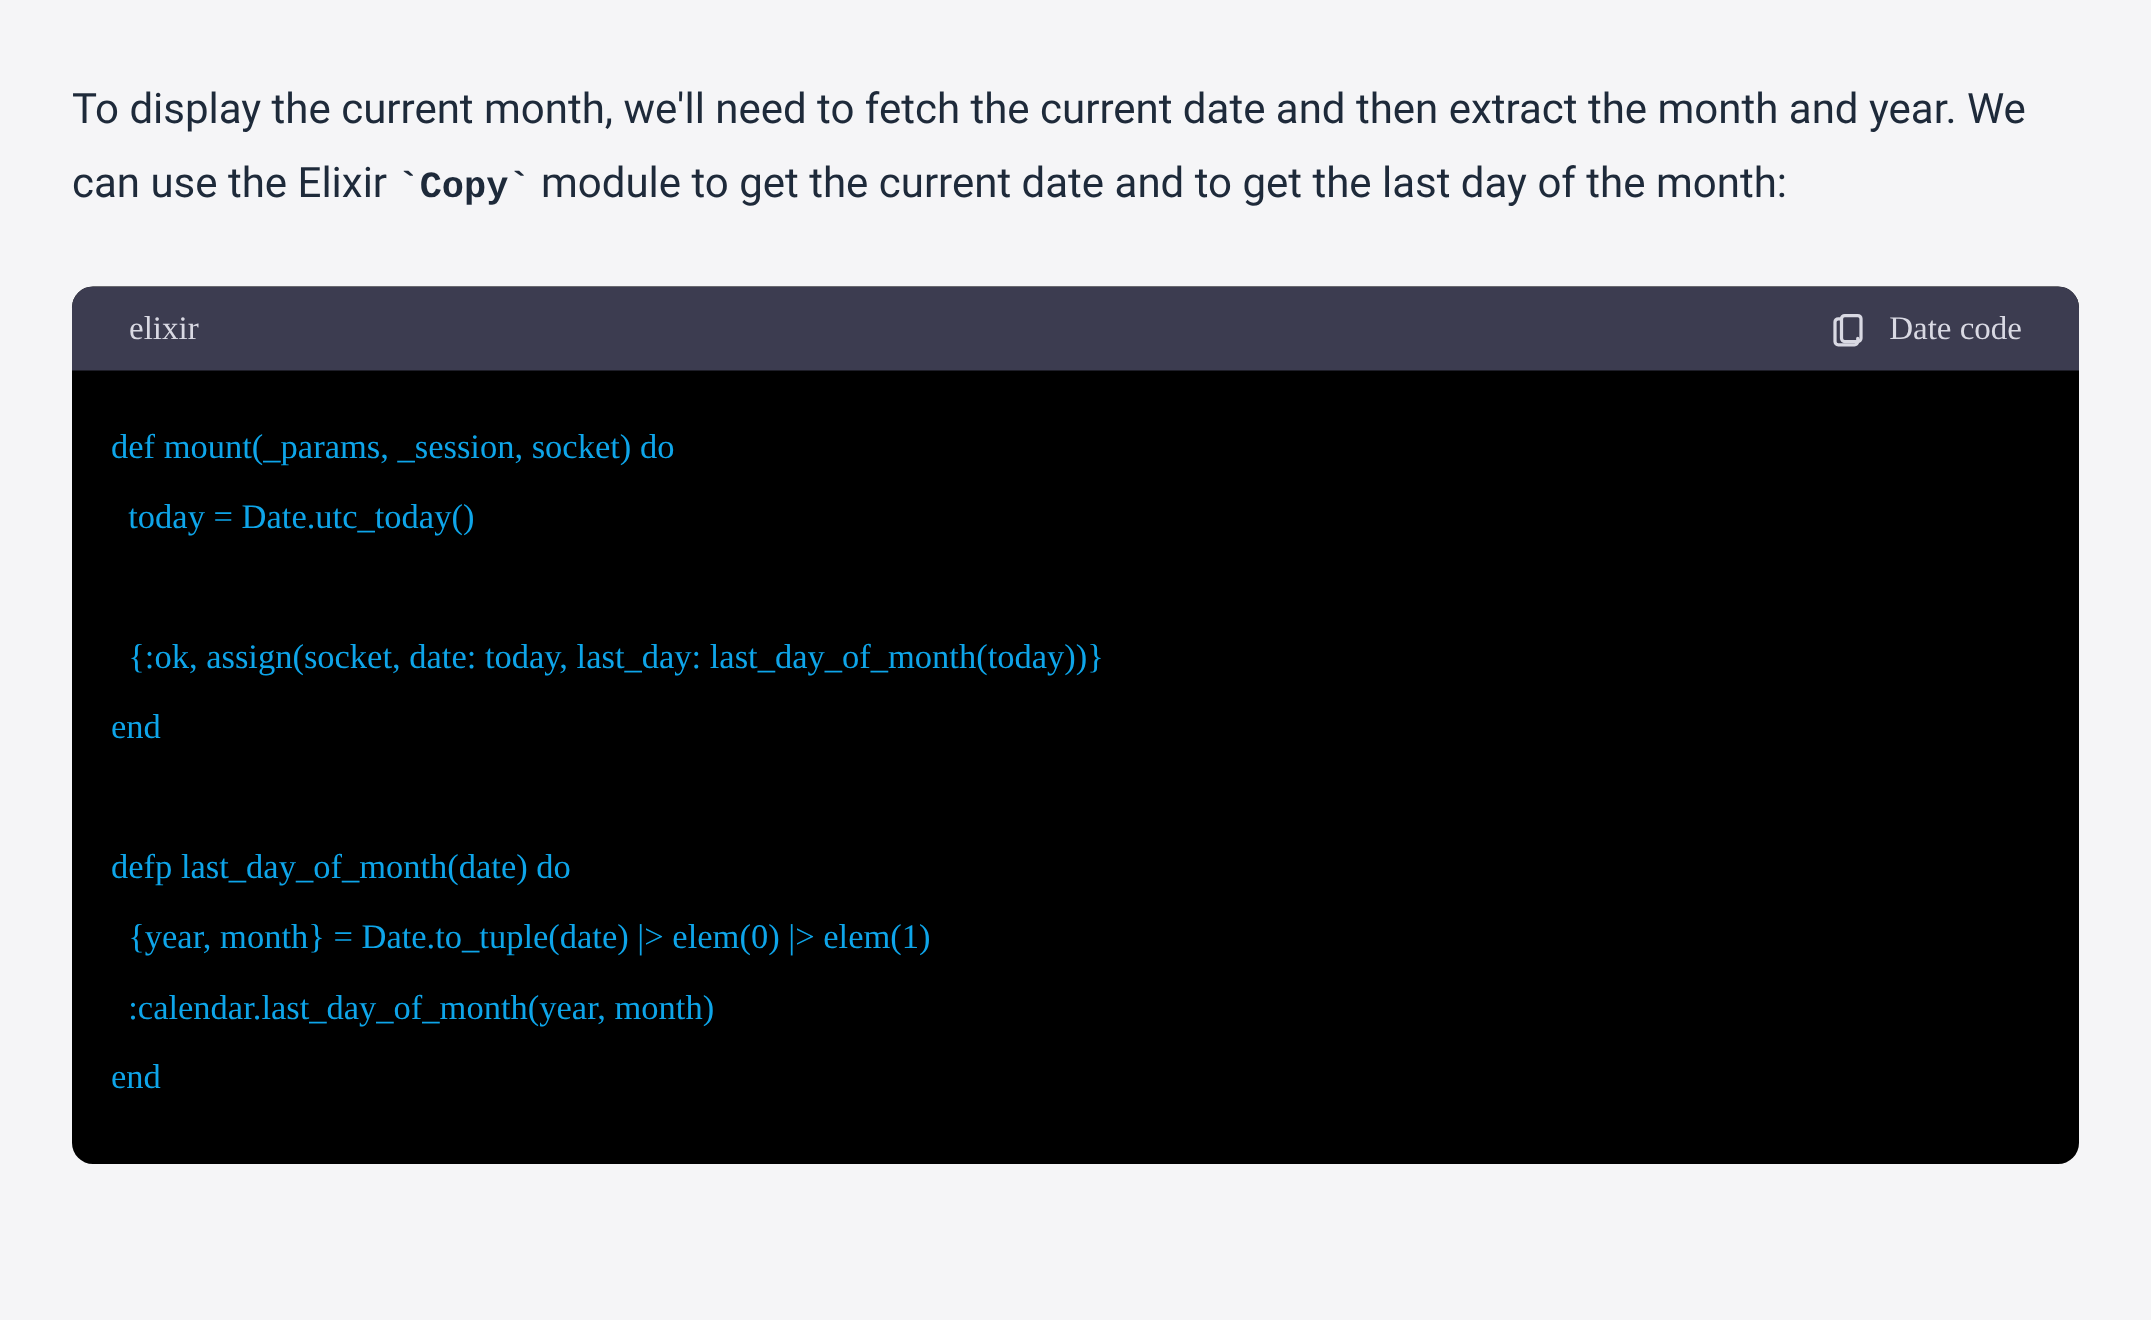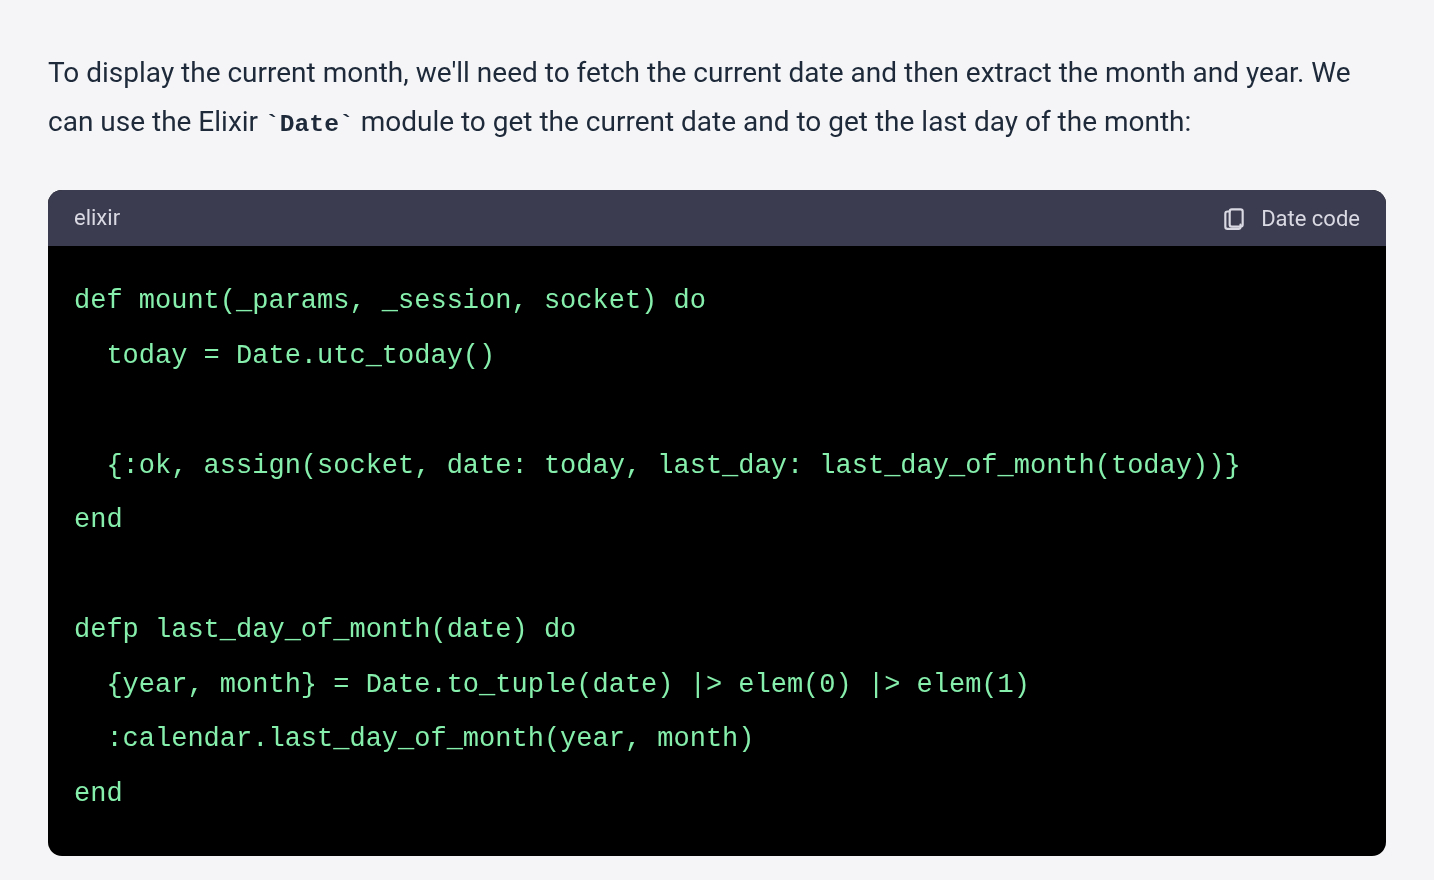--- a/index.html
+++ b/index.html
@@ -30,23 +30,24 @@
     .code-block {
       background-color: #000000;
       border-radius: 14px;
       overflow: hidden;
     }
     .code-header {
       background-color: #3c3c50;
       display: flex;
       justify-content: space-between;
       align-items: flex-start;
-      padding: 15px 26px;
+      padding: 15px 38px;
       color: #d9d9e3;
       font-size: 22px;
+      font-family: Liberation Serif, serif;
     }
     .code-lang {
       color: #d9d9e3;
     }
     .copy-button {
       display: flex;
       align-items: center;
       gap: 14px;
       cursor: pointer;
       color: #d9d9e3;
@@ -54,34 +55,34 @@
     }
     .copy-icon {
       width: 26px;
       height: 26px;
       display: inline-block;
     }
     .code-body {
       padding: 28px 26px 34px 26px;
     }
     pre {
-      font-family: Liberation Mono, monospace;
-      font-size: 27px;
+      font-family: Liberation Serif, serif;
+      font-size: 23px;
       line-height: 2.03;
-      color: #86efac;
+      color: #0ea5e9;
       white-space: pre;
       overflow-x: auto;
     }
   </style>
 </head>
 <body>
 
 <div class="content">
   <p class="prose">
-    <span>To display the current month, we'll need to fetch the current date and then extract the month and year. We can use the Elixir </span><code class="inline-code">`Date`</code><span> module to get the current date and to get the last day of the month:</span>
+    <span>To display the current month, we'll need to fetch the current date and then extract the month and year. We can use the Elixir </span><code class="inline-code">`Copy`</code><span> module to get the current date and to get the last day of the month:</span>
   </p>
 
   <div class="code-block">
     <div class="code-header">
       <span class="code-lang">elixir</span>
       <div class="copy-button">
         <span class="copy-icon">
           <svg viewBox="0 0 24 24" fill="none" stroke="currentColor" stroke-width="2" stroke-linecap="round" stroke-linejoin="round">
             <rect x="8" y="4" width="12" height="16" rx="2" ry="2"></rect>
             <path d="M8 6H6a2 2 0 0 0-2 2v12a2 2 0 0 0 2 2h10a2 2 0 0 0 2-2v-2"></path>

